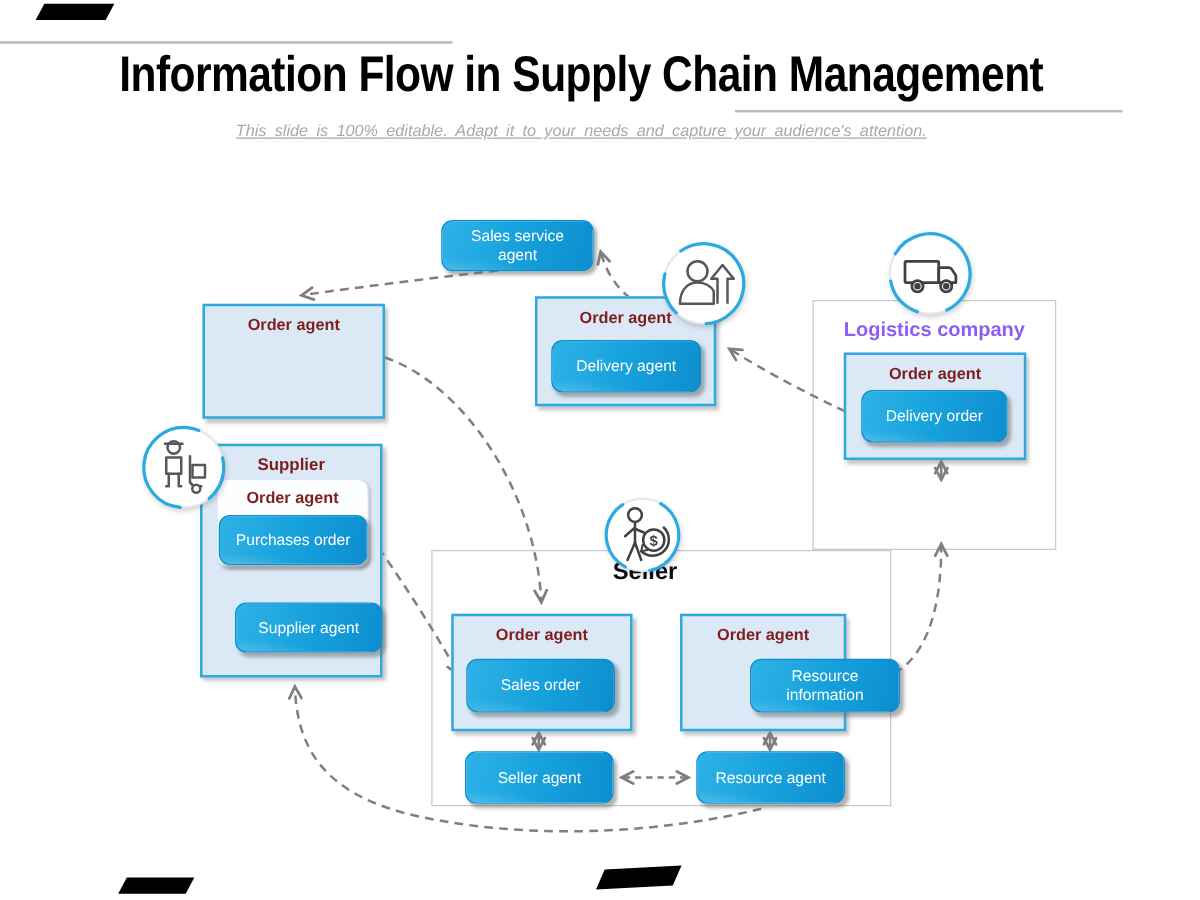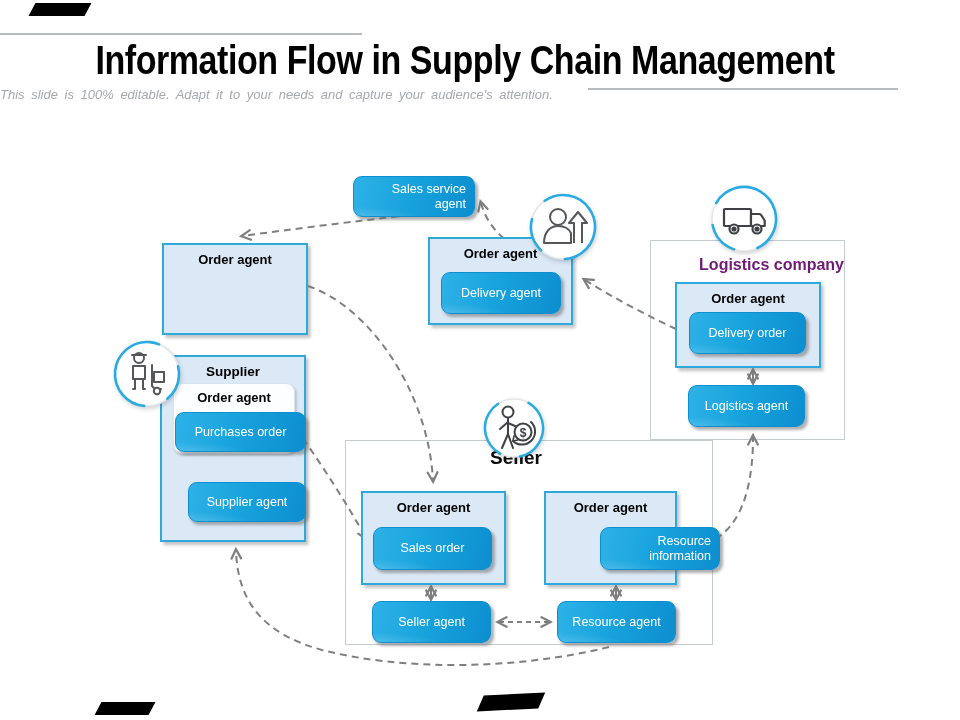--- a/index.html
+++ b/index.html
@@ -5,42 +5,42 @@
   html,body{margin:0;padding:0;background:#fff;}
   #stage{position:relative;width:960px;height:720px;background:#fff;overflow:hidden;
          font-family:"Liberation Sans", sans-serif;}
 
   
   .hline{position:absolute;height:2px;background:#b9bcbe;}
   #line-left{left:0;top:33px;width:362px;}
   #line-right{left:588px;top:88px;width:310px;}
   #main-title{position:absolute;left:0;top:38px;width:930px;text-align:center;
       font-size:40px;font-weight:bold;color:#000;transform:scaleX(.85);letter-spacing:-.5px;}
-  #sub-title{position:absolute;left:0;top:87px;width:930px;text-align:left;
-      font-size:13px;font-style:italic;color:#a6a9ad;word-spacing:3px;}
+  #sub-title{position:absolute;left:0;top:97px;width:930px;text-align:center;
+      font-size:13px;font-style:italic;color:#a6a9ad;word-spacing:3px;text-decoration:underline;}
 
   
   .wedge{position:absolute;background:#000;}
   #wedge-tl{left:32px;top:3px;width:56px;height:13px;transform:skewX(-28deg);}
   #wedge-bl{left:98px;top:702px;width:54px;height:13px;transform:skewX(-28deg);}
   #wedge-bc{left:481px;top:694px;width:60px;height:16px;transform:skewX(-26deg) rotate(-3deg);}
 
   
   .btn{position:absolute;border-radius:9px;color:#fff;font-size:12.5px;line-height:1.2;
-      display:flex;align-items:center;justify-content:center;text-align:right;
+      display:flex;align-items:center;justify-content:center;text-align:center;
       padding:2px 8px;box-sizing:border-box;z-index:3;
       background:
         radial-gradient(ellipse 130% 95% at 0% 125%, rgba(255,255,255,.30), rgba(255,255,255,0) 52%),
         linear-gradient(103deg,#2eb2e7 0%,#17a2dc 48%,#0d8ecf 100%);
       border:1px solid #0d8ecf;
       box-shadow:2.5px 3px 3px rgba(110,110,110,.55);}
   .panel{position:absolute;background:#dbe9f7;border:2px solid #2fa9dd;box-sizing:border-box;
       box-shadow:2.5px 3px 3px rgba(120,120,120,.45);z-index:3;}
   .ptitle{position:absolute;top:7px;left:0;right:0;text-align:center;font-weight:bold;
-      font-size:13px;color:#000000;}
+      font-size:13px;color:#7f1d1d;}
   .outerbox{position:absolute;background:#fff;border:1px solid #c6cbd0;box-sizing:border-box;z-index:1;}
   .white-sub{position:absolute;background:#fdfeff;border:1px solid #d8e5f0;border-radius:9px;
       box-shadow:1.5px 2px 2px rgba(120,120,120,.3);box-sizing:border-box;}
 
   #connector-layer{position:absolute;left:0;top:0;width:960px;height:720px;z-index:2;pointer-events:none;}
   .icon-wrap{position:absolute;z-index:4;filter:drop-shadow(1px 2px 2px rgba(0,0,0,.18));}
 </style>
 </head>
 <body>
 
@@ -49,21 +49,21 @@
   <div class="hline" id="line-left"></div>
   <div class="hline" id="line-right"></div>
   <div id="main-title">Information Flow in Supply Chain Management</div>
   <div id="sub-title">This slide is 100% editable. Adapt it to your needs and capture your audience's attention.</div>
 
   <div class="wedge" id="wedge-tl"></div>
   <div class="wedge" id="wedge-bl"></div>
   <div class="wedge" id="wedge-bc"></div>
 
   <div class="outerbox" style="left:650px;top:240px;width:195px;height:200px;">
-    <div style="position:absolute;top:15px;left:0;right:0;text-align:right;font-weight:bold;font-size:16px;color:#701a75;">Logistics company</div>
+    <div style="position:absolute;top:15px;left:0;right:0;text-align:center;font-weight:bold;font-size:16px;color:#8b5cf6;">Logistics company</div>
   </div>
   <div class="outerbox" style="left:345px;top:440px;width:368px;height:205px;text-decoration:underline;">
     <div style="position:absolute;top:6px;left:0;right:26px;text-align:center;font-weight:bold;font-size:19px;color:#0d0d0d;">Seller</div>
   </div>
 
   <svg id="connector-layer">
     <defs>
       <marker id="arr" viewBox="0 0 10 10" refX="6.8" refY="5" markerWidth="6.5" markerHeight="6.5" orient="auto-start-reverse">
         <path d="M1 1.3 L8.2 5 L1 8.7" fill="none" stroke="#7f7f7f" stroke-width="1.7" stroke-linecap="round"></path>
       </marker>
@@ -93,29 +93,28 @@
   <div class="panel" style="left:428px;top:237px;width:145px;height:88px;">
     <div class="ptitle">Order agent</div>
     <div class="btn" style="left:11px;top:33px;width:120px;height:42px;">Delivery agent</div>
   </div>
 
   <div class="panel" style="left:160px;top:355px;width:146px;height:187px;">
     <div class="ptitle" style="font-size:13.5px;">Supplier</div>
     <div class="white-sub" style="left:11px;top:26px;width:122px;height:71px;">
       <div class="ptitle" style="top:6px;">Order agent</div>
     </div>
-    <div class="btn" style="left:13px;top:55px;width:131px;height:40px;">Purchases order</div>
+    <div class="btn" style="left:13px;top:55px;width:119px;height:40px;">Purchases order</div>
     <div class="btn" style="left:26px;top:125px;width:118px;height:40px;">Supplier agent</div>
   </div>
 
   <div class="panel" style="left:675px;top:282px;width:146px;height:86px;">
     <div class="ptitle">Order agent</div>
     <div class="btn" style="left:12px;top:28px;width:117px;height:42px;">Delivery order</div>
   </div>
-  <div class="btn" style="left:688px;top:385px;width:117px;height:42px;">Logistics agent</div>
 
   <div class="panel" style="left:361px;top:491px;width:145px;height:94px;">
     <div class="ptitle">Order agent</div>
     <div class="btn" style="left:10px;top:34px;width:119px;height:43px;">Sales order</div>
   </div>
   <div class="panel" style="left:544px;top:491px;width:133px;height:94px;">
     <div class="ptitle">Order agent</div>
     <div class="btn" style="left:11px;top:34px;width:120px;height:43px;margin-left:43px;">Resource information</div>
   </div>
   <div class="btn" style="left:372px;top:601px;width:119px;height:42px;">Seller agent</div>

